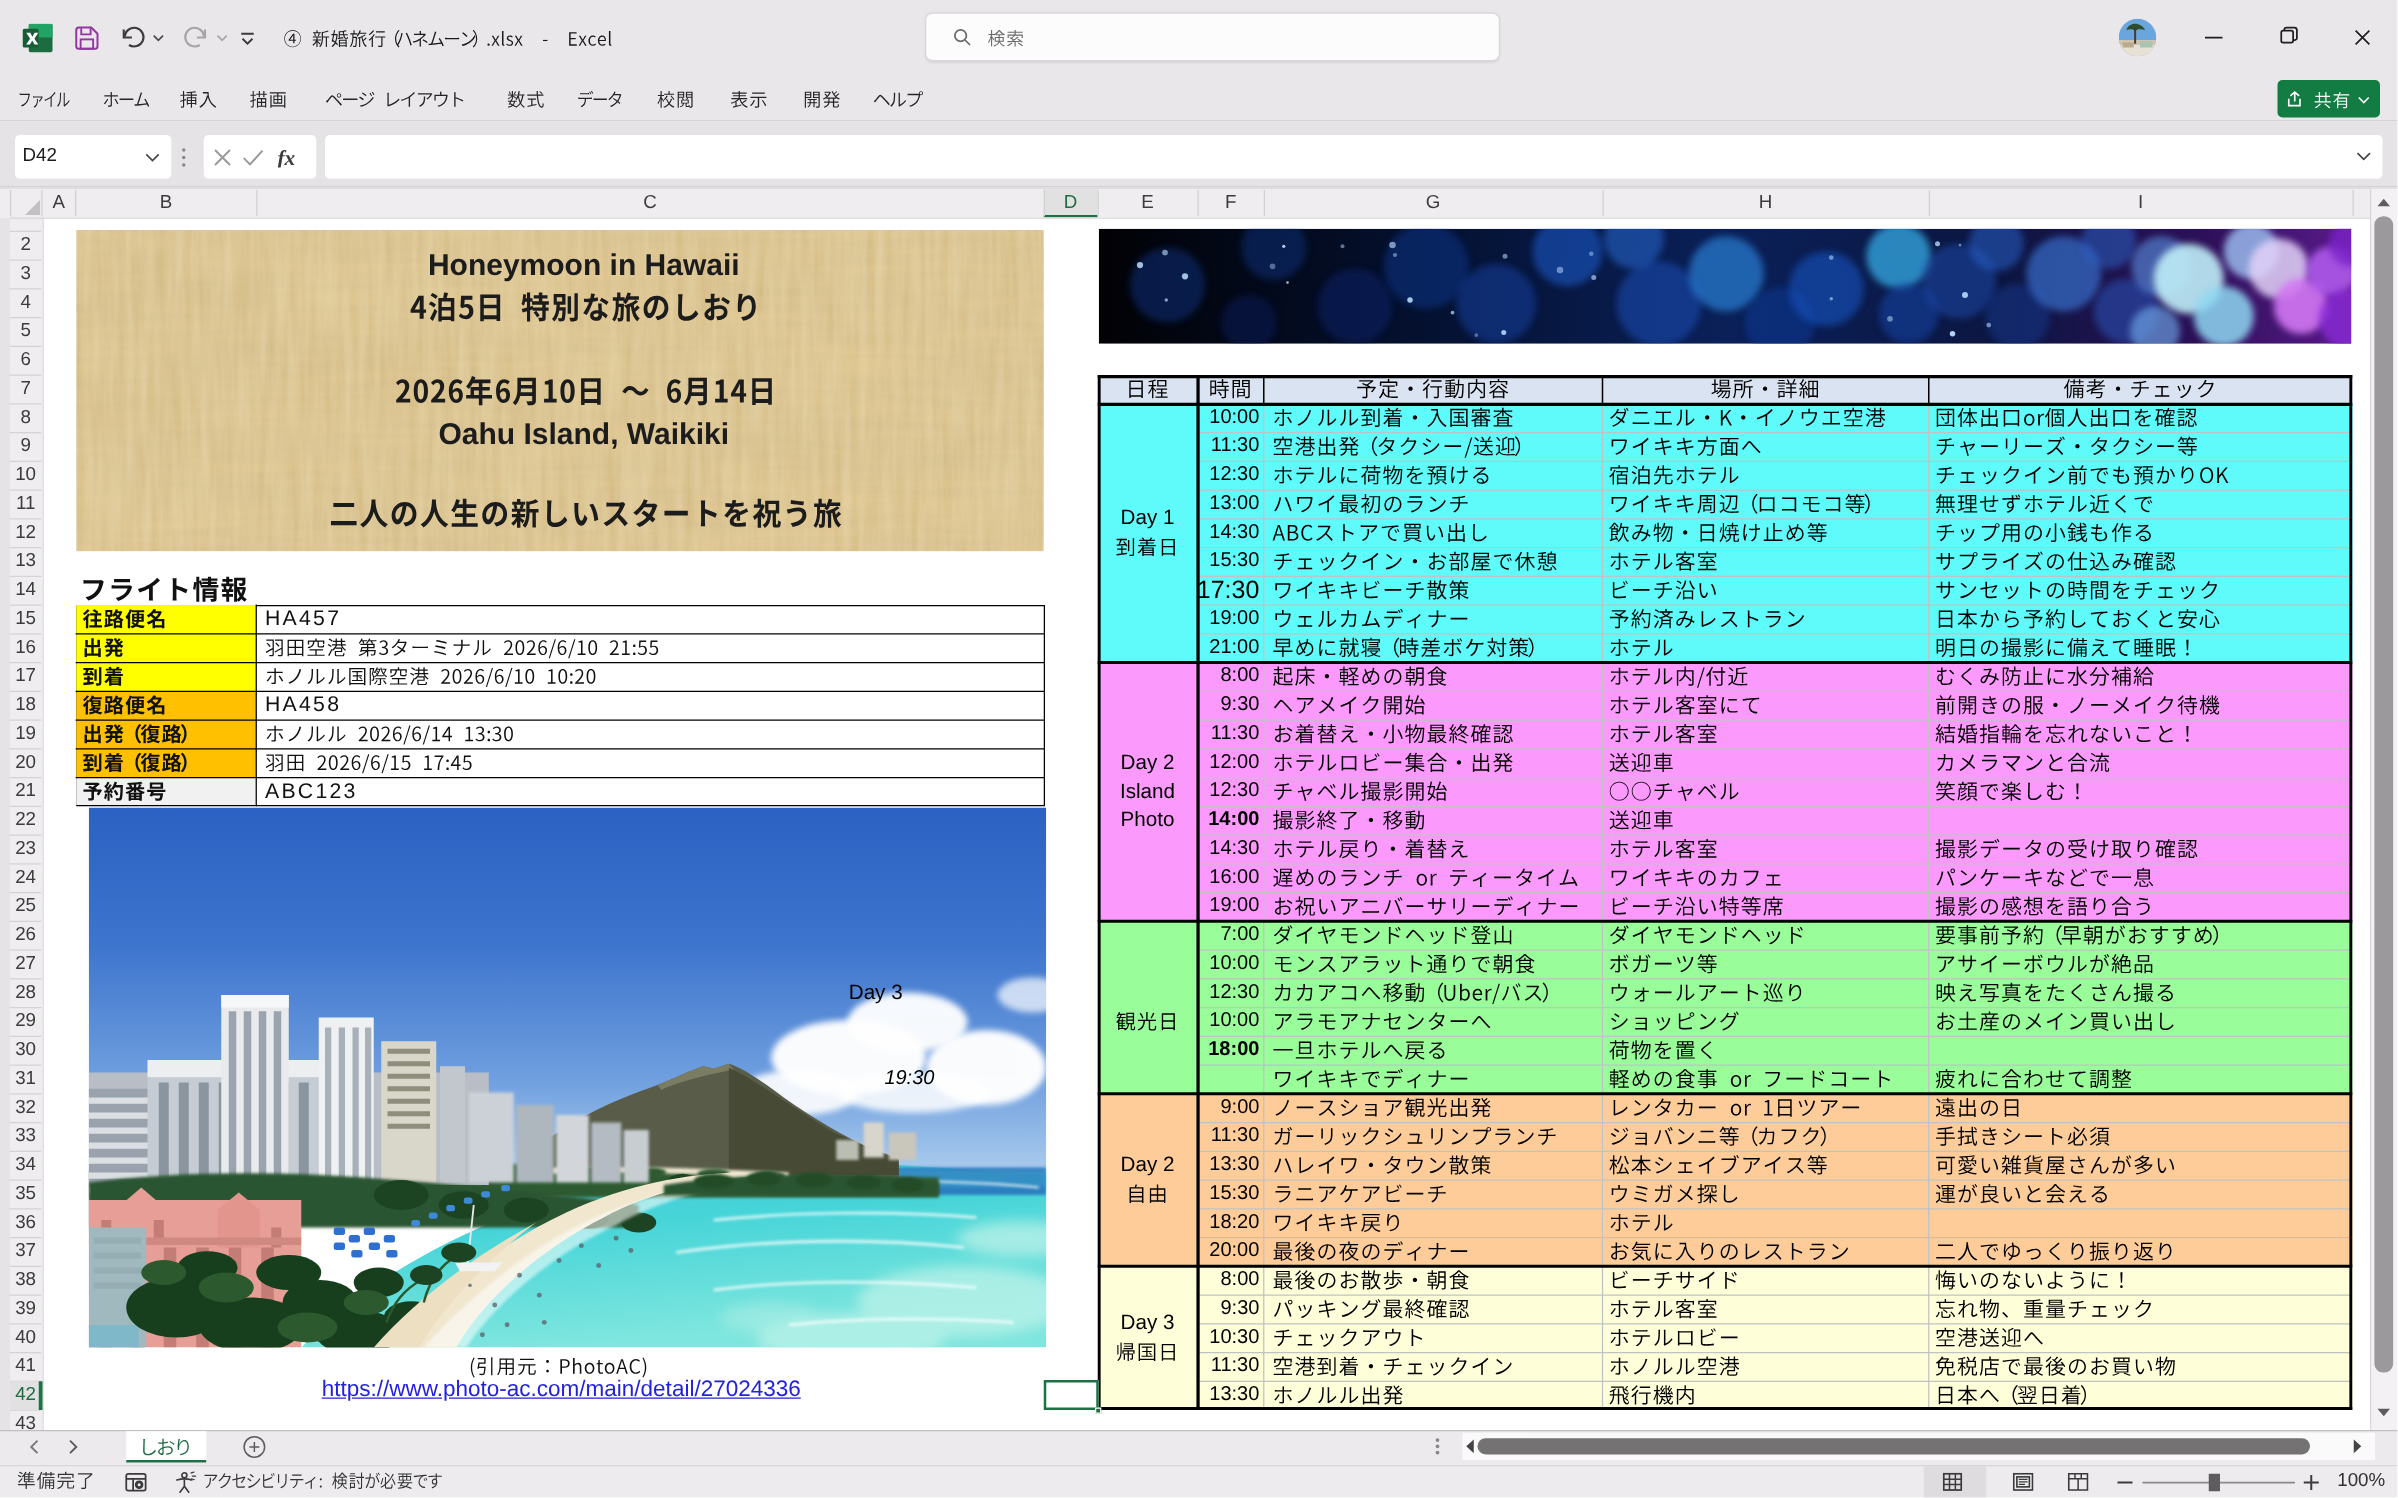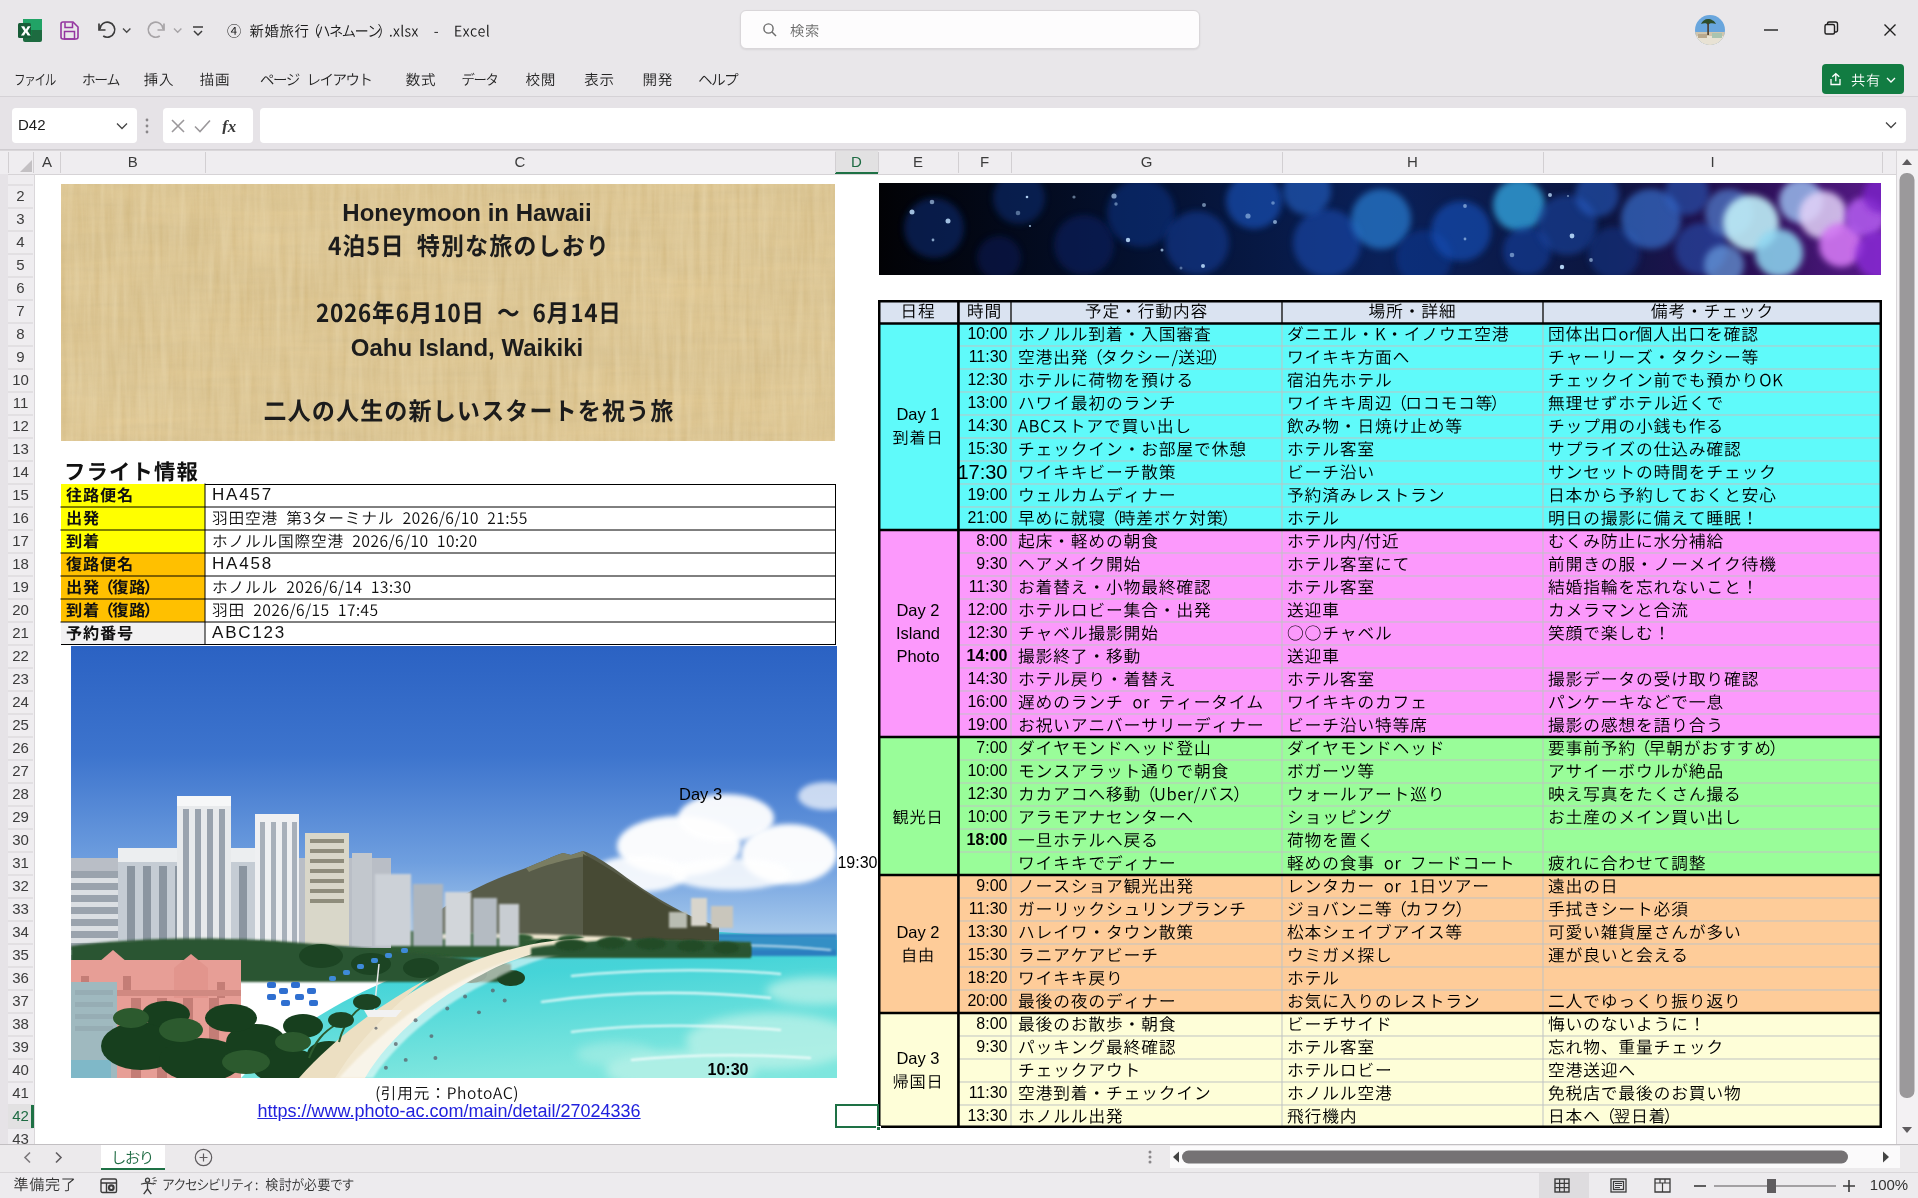--- a/index.html
+++ b/index.html
@@ -676,30 +676,30 @@
 <div class="ht" style="left:707.5px;top:621.0px;width:300px;text-align:right;line-height:24.0px;font-size:16px;font-weight:400;color:#000;">12:30</div>
 <div class="ht" style="left:707.5px;top:644.0px;width:300px;text-align:right;line-height:24.0px;font-size:16px;font-weight:700;color:#000;">14:00</div>
 <div class="ht" style="left:707.5px;top:667.0px;width:300px;text-align:right;line-height:24.0px;font-size:16px;font-weight:400;color:#000;">14:30</div>
 <div class="ht" style="left:707.5px;top:690.0px;width:300px;text-align:right;line-height:24.0px;font-size:16px;font-weight:400;color:#000;">16:00</div>
 <div class="ht" style="left:707.5px;top:713.0px;width:300px;text-align:right;line-height:24.0px;font-size:16px;font-weight:400;color:#000;">19:00</div>
 <div class="ht" style="left:707.5px;top:736.0px;width:300px;text-align:right;line-height:24.0px;font-size:16px;font-weight:400;color:#000;">7:00</div>
 <div class="ht" style="left:707.5px;top:759.0px;width:300px;text-align:right;line-height:24.0px;font-size:16px;font-weight:400;color:#000;">10:00</div>
 <div class="ht" style="left:707.5px;top:782.0px;width:300px;text-align:right;line-height:24.0px;font-size:16px;font-weight:400;color:#000;">12:30</div>
 <div class="ht" style="left:707.5px;top:805.0px;width:300px;text-align:right;line-height:24.0px;font-size:16px;font-weight:400;color:#000;">10:00</div>
 <div class="ht" style="left:707.5px;top:828.0px;width:300px;text-align:right;line-height:24.0px;font-size:16px;font-weight:700;color:#000;">18:00</div>
-<div class="ht" style="left:707.5px;top:851.0px;width:300px;text-align:center;line-height:24.0px;font-size:16px;font-weight:400;color:#000;">19:30</div>
+<div class="ht" style="left:707.5px;top:851.0px;width:300px;text-align:left;line-height:24.0px;font-size:16px;font-weight:400;color:#000;font-style:italic;">19:30</div>
 <div class="ht" style="left:707.5px;top:874.0px;width:300px;text-align:right;line-height:24.0px;font-size:16px;font-weight:400;color:#000;">9:00</div>
 <div class="ht" style="left:707.5px;top:897.0px;width:300px;text-align:right;line-height:24.0px;font-size:16px;font-weight:400;color:#000;">11:30</div>
 <div class="ht" style="left:707.5px;top:920.0px;width:300px;text-align:right;line-height:24.0px;font-size:16px;font-weight:400;color:#000;">13:30</div>
 <div class="ht" style="left:707.5px;top:943.0px;width:300px;text-align:right;line-height:24.0px;font-size:16px;font-weight:400;color:#000;">15:30</div>
 <div class="ht" style="left:707.5px;top:966.0px;width:300px;text-align:right;line-height:24.0px;font-size:16px;font-weight:400;color:#000;">18:20</div>
 <div class="ht" style="left:707.5px;top:989.0px;width:300px;text-align:right;line-height:24.0px;font-size:16px;font-weight:400;color:#000;">20:00</div>
 <div class="ht" style="left:707.5px;top:1012.0px;width:300px;text-align:right;line-height:24.0px;font-size:16px;font-weight:400;color:#000;">8:00</div>
 <div class="ht" style="left:707.5px;top:1035.0px;width:300px;text-align:right;line-height:24.0px;font-size:16px;font-weight:400;color:#000;">9:30</div>
-<div class="ht" style="left:707.5px;top:1058.0px;width:300px;line-height:24.0px;font-size:16px;font-weight:700;color:#000;">10:30</div>
+<div class="ht" style="left:707.5px;top:1058.0px;width:300px;text-align:right;line-height:24.0px;font-size:16px;font-weight:400;color:#000;">10:30</div>
 <div class="ht" style="left:707.5px;top:1081.0px;width:300px;text-align:right;line-height:24.0px;font-size:16px;font-weight:400;color:#000;">11:30</div>
 <div class="ht" style="left:707.5px;top:1104.0px;width:300px;text-align:right;line-height:24.0px;font-size:16px;font-weight:400;color:#000;">13:30</div>
 <div class="ht" style="left:718.0px;top:402.125px;width:400px;text-align:center;line-height:24.75px;font-size:16.5px;font-weight:400;color:#000;">Day 1</div>
 <div class="ht" style="left:718.0px;top:597.625px;width:400px;text-align:center;line-height:24.75px;font-size:16.5px;font-weight:400;color:#000;">Day 2</div>
 <div class="ht" style="left:718.0px;top:620.625px;width:400px;text-align:center;line-height:24.75px;font-size:16.5px;font-weight:400;color:#000;">Island</div>
 <div class="ht" style="left:718.0px;top:643.625px;width:400px;text-align:center;line-height:24.75px;font-size:16.5px;font-weight:400;color:#000;">Photo</div>
 <div class="ht" style="left:679px;top:781.625px;width:400px;text-align:left;line-height:24.75px;font-size:16.5px;font-weight:400;color:#000;">Day 3</div>
 <div class="ht" style="left:718.0px;top:919.625px;width:400px;text-align:center;line-height:24.75px;font-size:16.5px;font-weight:400;color:#000;">Day 2</div>
 <div class="ht" style="left:718.0px;top:1046.125px;width:400px;text-align:center;line-height:24.75px;font-size:16.5px;font-weight:400;color:#000;">Day 3</div>
 <div class="ht" style="left:212px;top:482.25px;line-height:25.5px;font-size:17px;font-weight:400;color:#111;letter-spacing:1.8px;">HA457</div>

